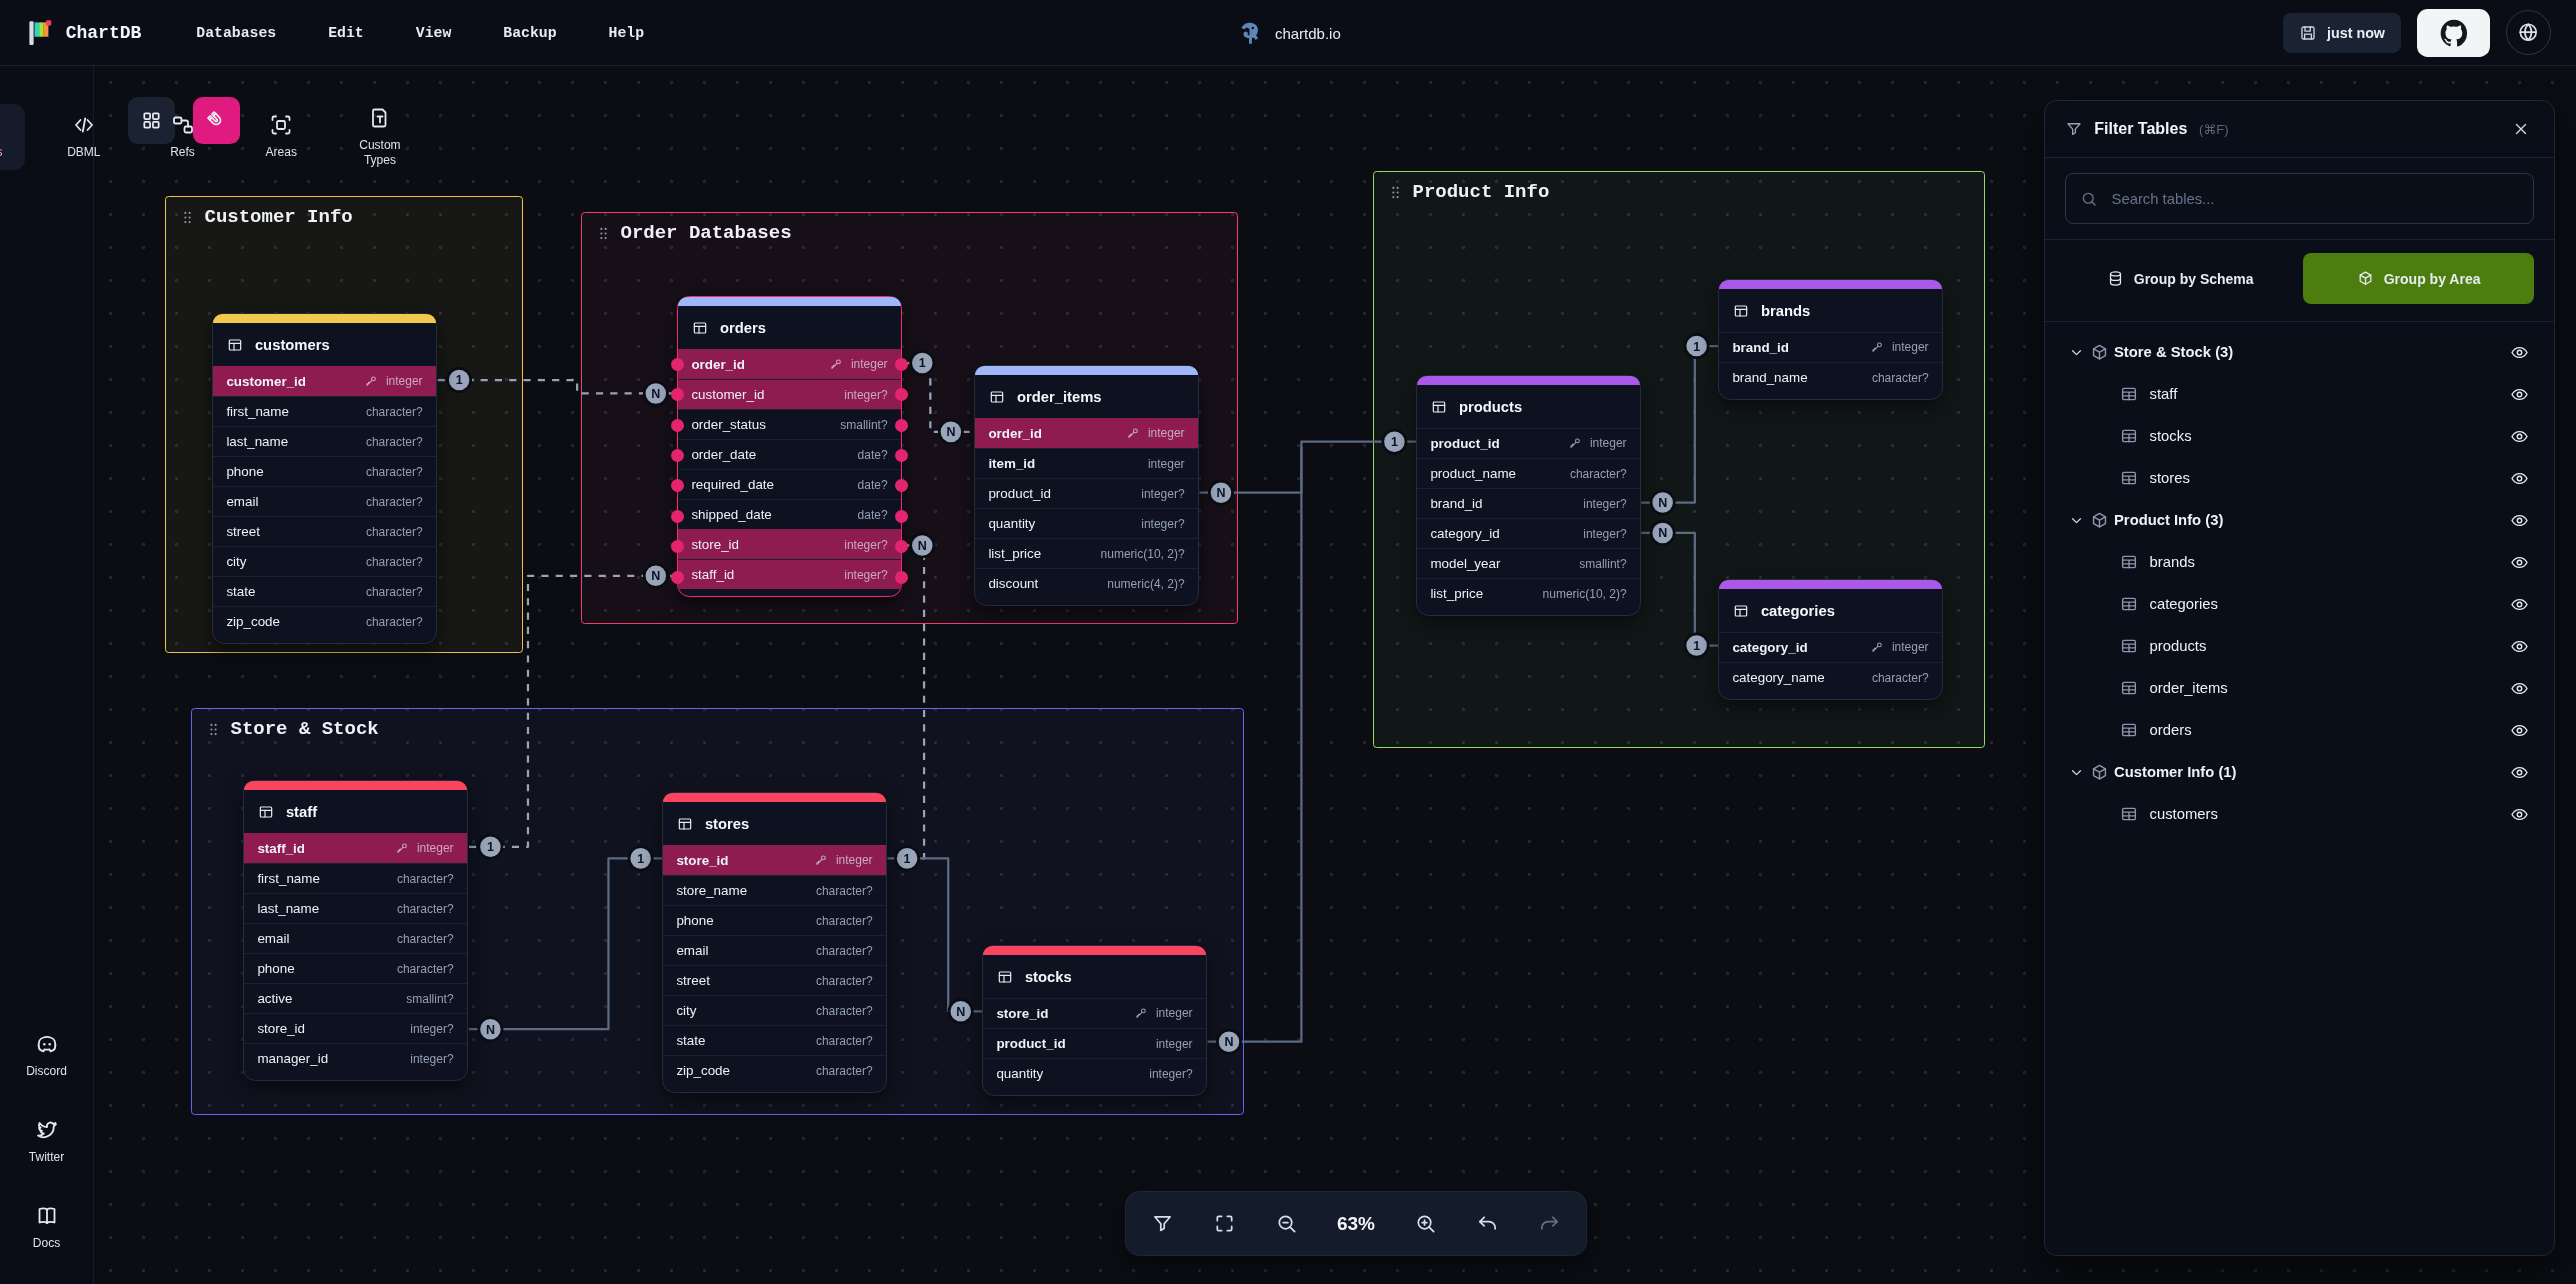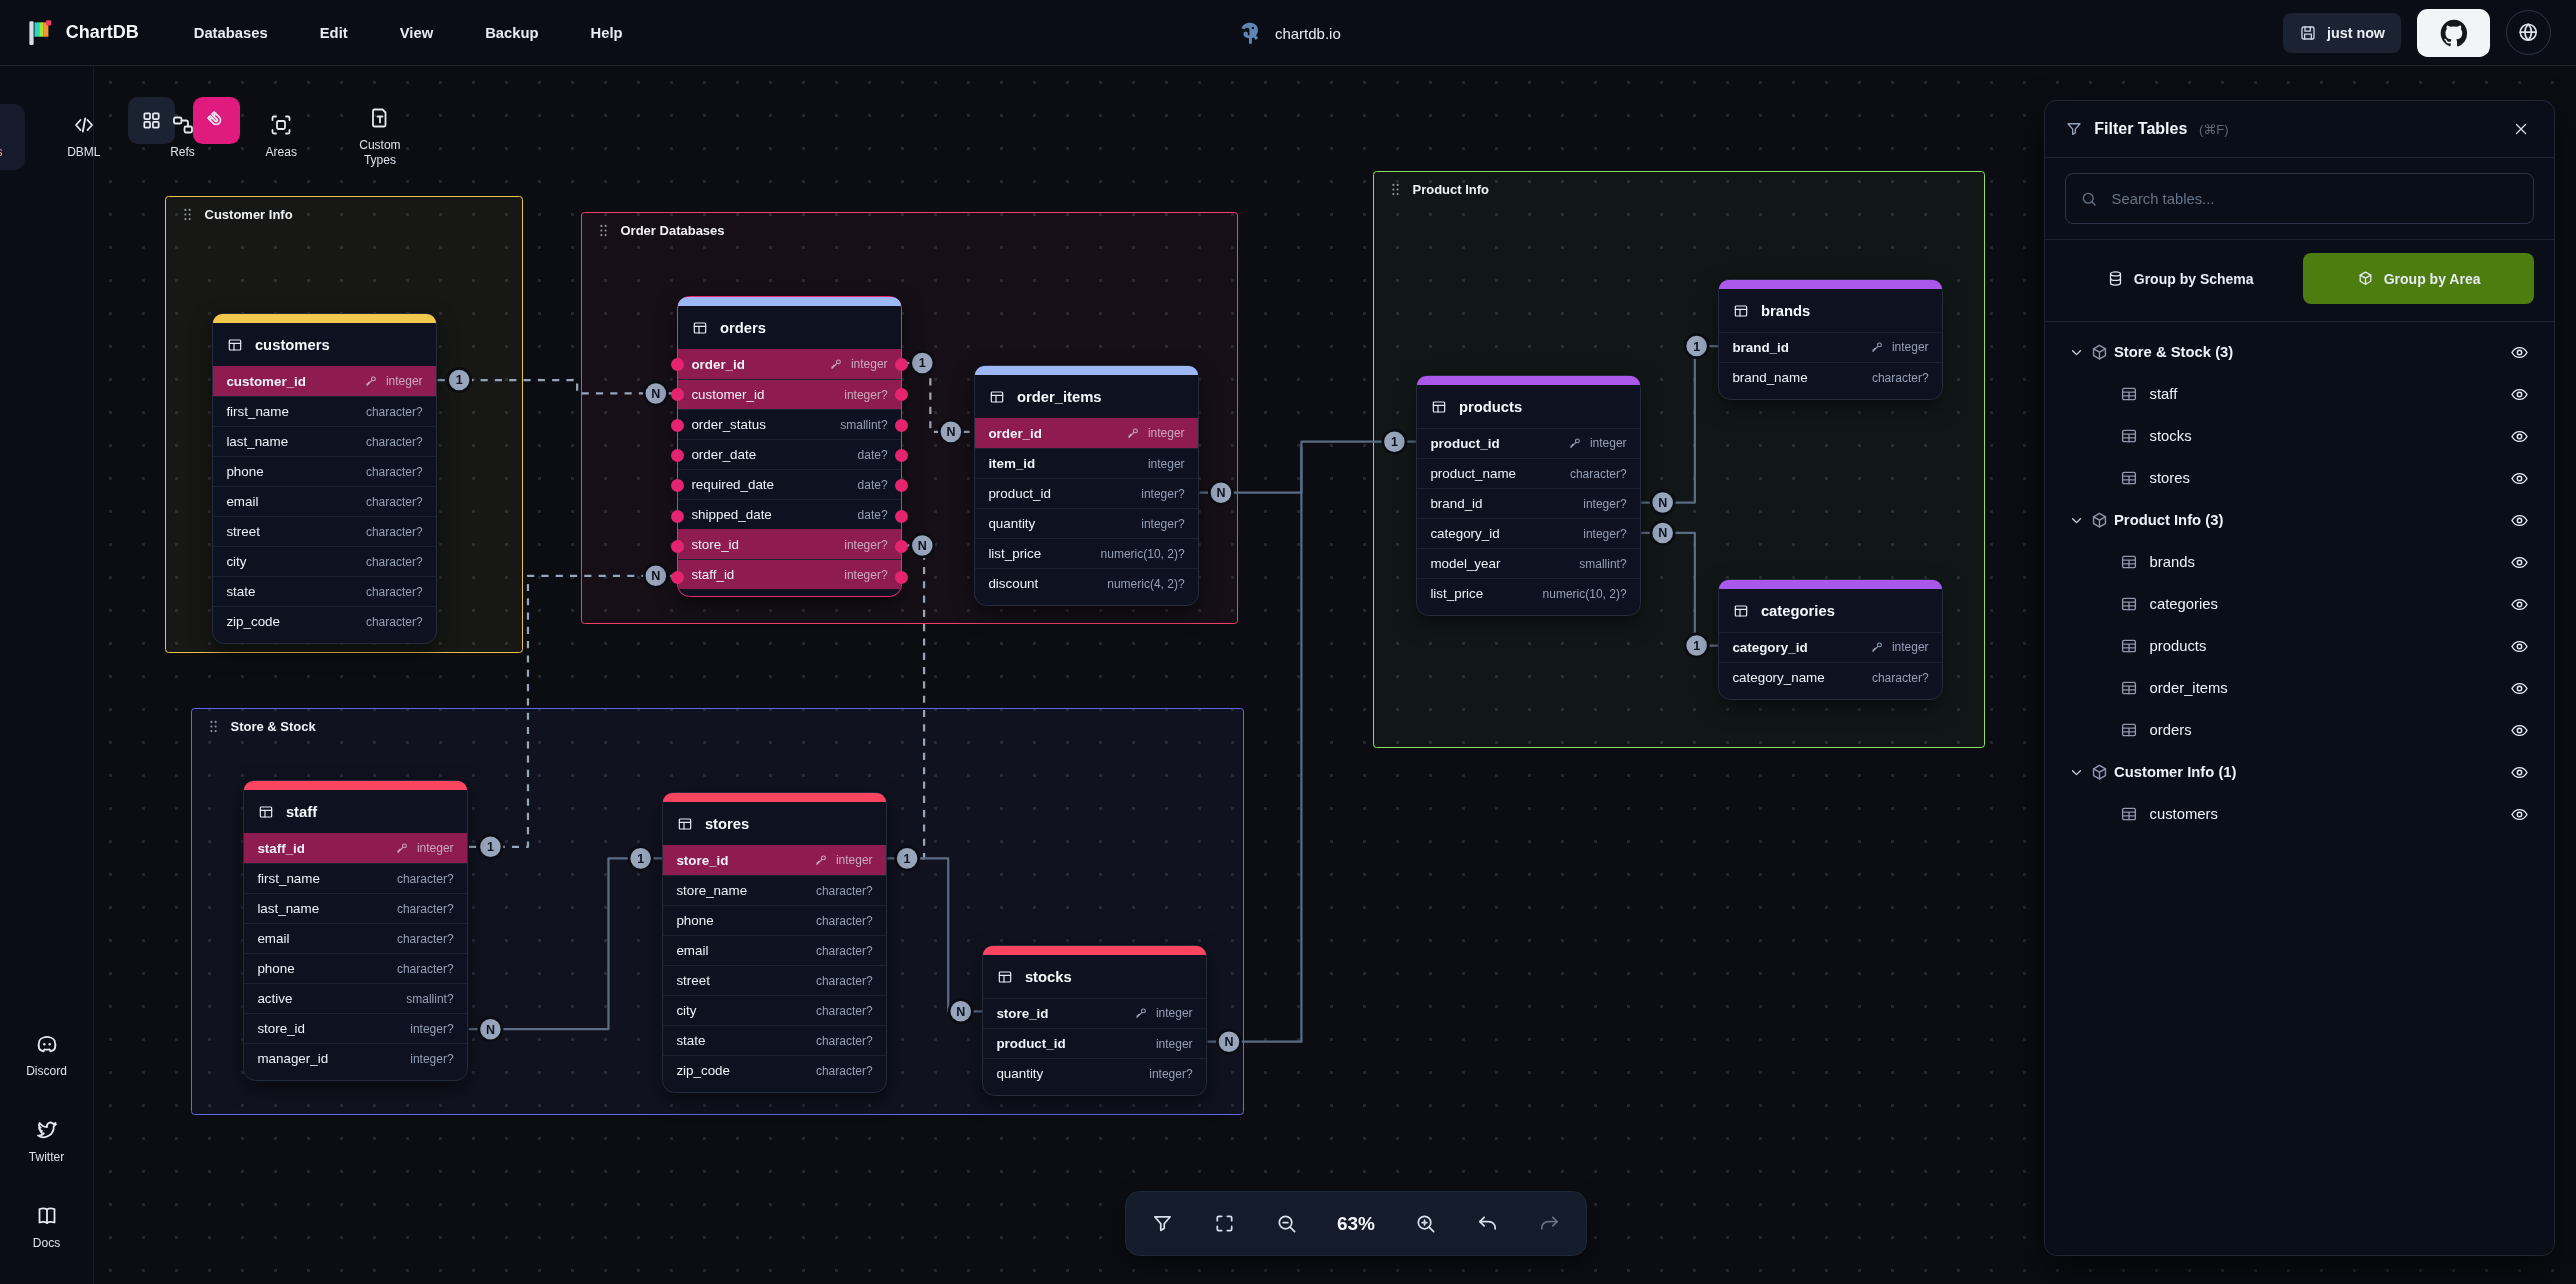--- a/index.html
+++ b/index.html
@@ -6,21 +6,21 @@
   *{box-sizing:border-box;}
   .app{position:relative;width:2576px;height:1284px;overflow:hidden;
        font-family:"Liberation Sans","DejaVu Sans",sans-serif;color:#e7ecf4;background:#0a0d15;}
 
   .ic{display:inline-flex;align-items:center;justify-content:center;flex:none;}
   .ic svg{width:100%;height:100%;display:block;}
 
   
   .topbar{position:absolute;left:0;top:0;width:2576px;height:66px;background:#0a0d15;
           border-bottom:0.9px solid #1b2230;display:flex;align-items:center;padding:0 25px;z-index:40;}
-  .tb-left{display:flex;align-items:center;gap:32px;}
+  .tb-left{display:flex;align-items:center;gap:32px;font-family:Liberation Mono, monospace;}
   .brand-wrap{display:flex;align-items:center;gap:10.7px;}
   .logo{width:30px;height:30px;}
   .brand{font-size:18px;font-weight:bold;color:#f2f5fa;}
   .menus{display:flex;align-items:center;gap:52px;margin-left:23px;}
   .menu-item{font-size:14.8px;font-weight:600;color:#e7ebf2;cursor:default;}
   .tb-center{position:absolute;left:50%;top:0;height:66px;transform:translateX(-50%);
              display:flex;align-items:center;gap:10.7px;font-size:15px;color:#e7ebf2;}
   .elephant{width:29px;height:29px;}
   .tb-right{margin-left:auto;display:flex;align-items:center;gap:16px;}
   .saved-pill{display:flex;align-items:center;gap:9.8px;height:40px;padding:0 16px;border-radius:8px;
@@ -44,21 +44,21 @@
   .sb-spacer{flex:1;}
   .sb-foot{display:flex;flex-direction:column;align-items:center;gap:19.7px;}
 
   
   .canvas{position:absolute;left:94px;top:66px;right:0;bottom:0;background:#0b0d13;
           background-image:radial-gradient(circle,rgba(148,163,184,.17) 1.5px,transparent 1.7px);
           background-size:33px 33px;z-index:1;}
   .area{position:absolute;border:1.8px solid;border-radius:3.6px;z-index:2;}
   .area-label{position:absolute;left:12.5px;top:9px;display:flex;align-items:center;gap:9px;}
   .area-label .ic{width:17px;height:17px;color:#8b97ad;}
-  .area-name{font-size:13px;font-weight:600;color:#eef2f8;}
+  .area-name{font-size:19px;font-weight:600;color:#eef2f8;font-family:Liberation Mono, monospace;}
 
   .lines{position:absolute;left:0;top:0;z-index:3;pointer-events:none;}
   .rel{fill:none;stroke-width:2.5px;stroke-linejoin:round;}
   .rel.solid{stroke:#5b6b84;}
   .rel.dashed{stroke:#97a4ba;stroke-dasharray:8 8;}
   .badge circle{fill:#98a5bb;stroke:#0b0d13;stroke-width:3px;}
   .badge text{fill:#0d1220;font-size:14px;font-weight:bold;text-anchor:middle;}
 
   .table-card{position:absolute;width:225px;background:#0d1120;border:0.9px solid #252c3d;border-radius:12.5px;
               padding-bottom:7.2px;box-shadow:0 7.2px 19.7px rgba(0,0,0,.5);z-index:4;}

